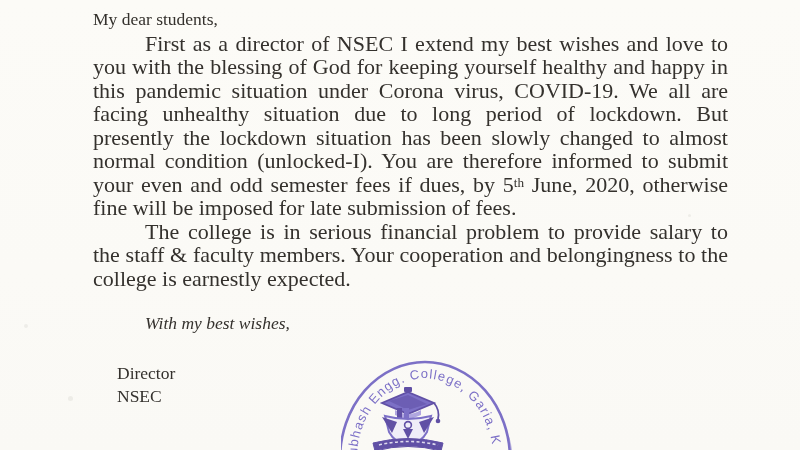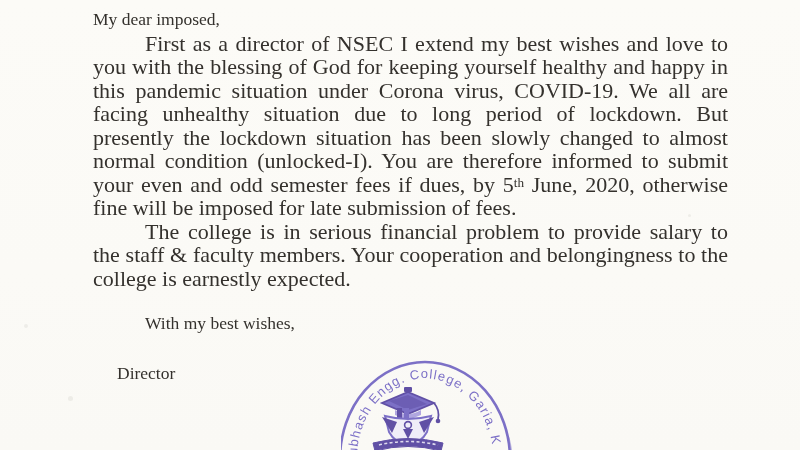--- a/index.html
+++ b/index.html
@@ -8,43 +8,44 @@
   .page{position:absolute;left:0;top:0;width:800px;height:450px;overflow:hidden;
         background:linear-gradient(180deg,#fcfbf7 0%,#fbfaf6 60%,#faf9f5 100%);
         color:#34312d;}
   .letter{position:absolute;left:93px;top:8px;width:635px;}
   .salutation{font-size:17.5px;line-height:23.5px;}
   p.body{margin:0;text-align:justify;font-size:22px;line-height:23.5px;
          text-indent:52px;}
   .para1{margin-top:27px;}
   .para2{margin-top:31px;}
   sup{font-size:0.6em;line-height:0;vertical-align:5px;}
-  .closing{margin:22px 0 0 52px;font-size:17.5px;line-height:23.5px;}
+  .closing{margin:22px 0 0 52px;font-size:17.5px;line-height:23.5px;font-style:italic;}
   .signature{margin:26px 0 0 24px;font-size:17.5px;line-height:23px;}
   .stamp{position:absolute;left:341px;top:359px;opacity:0.92;filter:blur(0.2px);}
   .ring-text{font-family:"Liberation Sans", sans-serif;font-size:13px;
              letter-spacing:1.1px;}
   .speck{position:absolute;border-radius:50%;background:rgba(95,90,82,0.08);}
 </style>
 </head>
 <body style="background: rgb(252, 251, 248);">
 
 <div class="page" style="color: rgb(52, 49, 45);">
 
   <div class="letter">
-    <div class="salutation">My dear imposed,</div>
+    <div class="salutation">My dear students,</div>
 
     <p class="body para1"><span>First as a director of NSEC I extend my best wishes and love to you with the blessing of God for keeping yourself healthy and happy in this pandemic situation under Corona virus, COVID-19. We all are facing unhealthy situation due to long period of lockdown. But presently the lockdown situation has been slowly changed to almost normal condition (unlocked-I). You are therefore informed to submit your even and odd semester fees if dues, by 5</span><sup>th</sup><span> June, 2020, otherwise fine will be imposed for late submission of fees.</span></p>
 
     <p class="body para2">The college is in serious financial problem to provide salary to the staff &amp; faculty members. Your cooperation and belongingness to the college is earnestly expected.</p>
 
     <div class="closing">With my best wishes,</div>
 
     <div class="signature">
       <div>Director</div>
+      <div>NSEC</div>
     </div>
   </div>
 
   <svg class="stamp" width="176" height="200" viewBox="0 0 176 200" aria-hidden="true">
     <defs>
       <path id="ringPath" d="M 16.3 107 A 68 80 0 1 1 151.7 107"></path>
     </defs>
 
     <ellipse cx="84" cy="100" rx="85" ry="97" fill="none" stroke-width="2.6" stroke="#7265c3"></ellipse>
 

